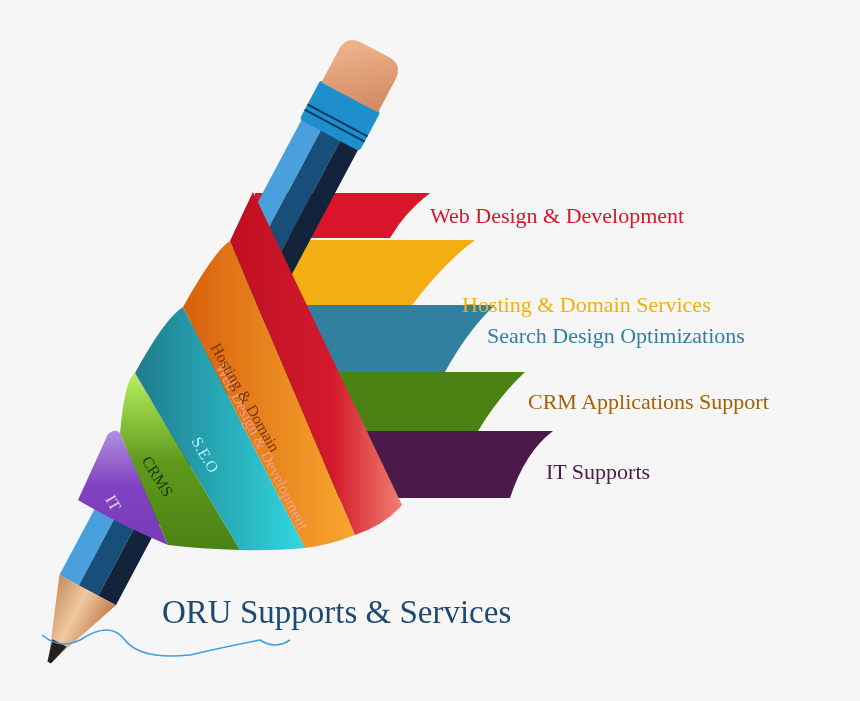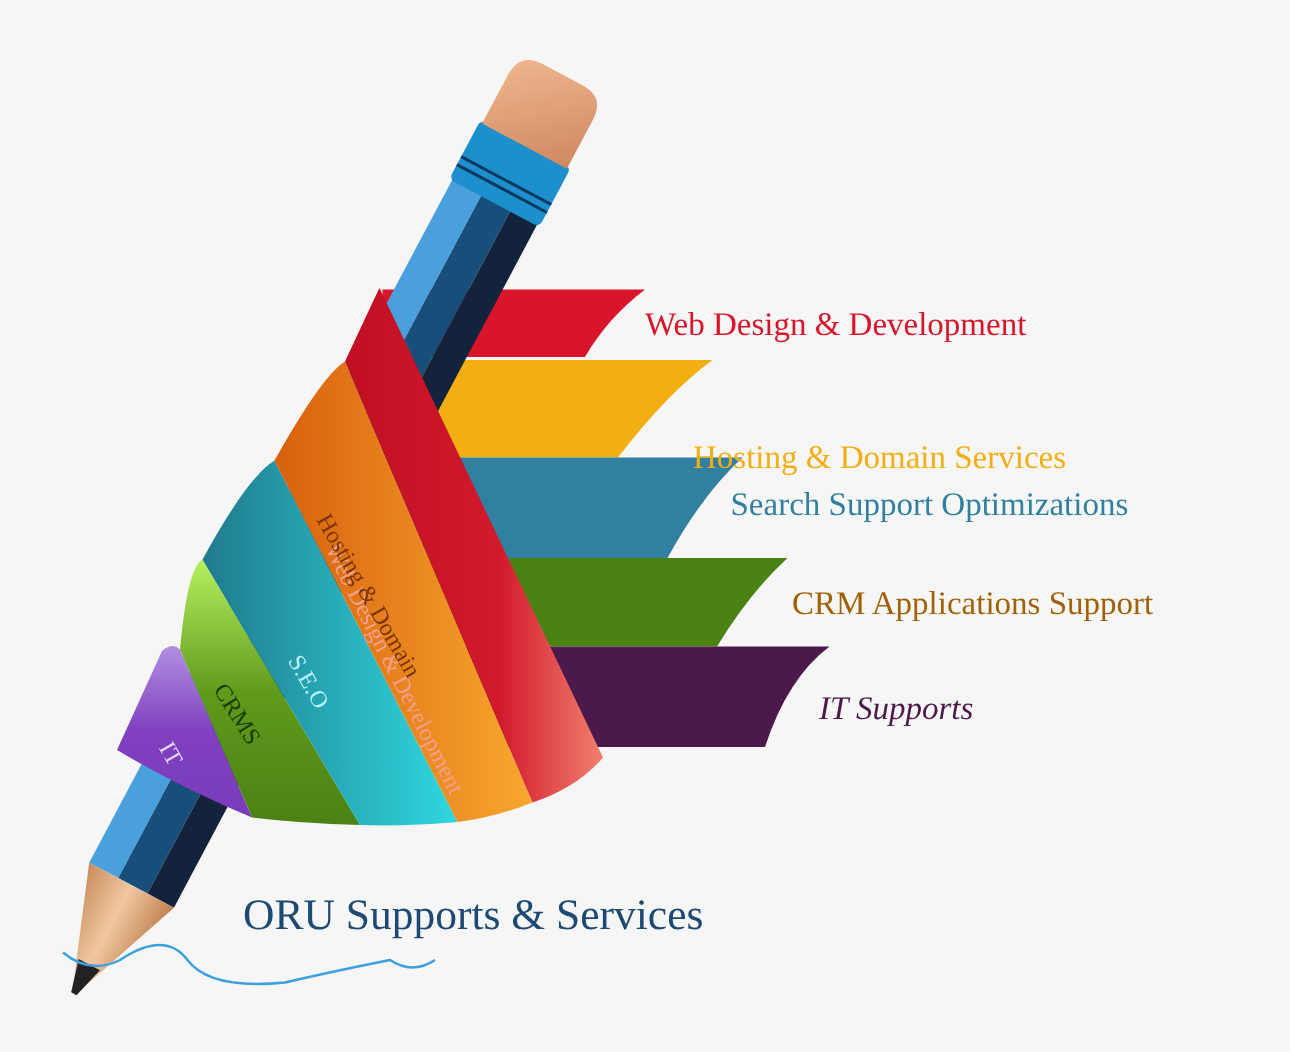--- a/index.html
+++ b/index.html
@@ -1,20 +1,20 @@
 <!DOCTYPE html>
 <html><head>
 <meta charset="utf-8">
 <style>
   html,body{margin:0;padding:0;}
   body{width:860px;height:701px;background:#f6f6f6;position:relative;overflow:hidden;font-family:"DejaVu Serif","Liberation Serif",serif;}
   svg{position:absolute;left:0;top:0;}
   .label{position:absolute;font-family:"Liberation Serif","DejaVu Serif",serif;white-space:nowrap;}
   .svc{font-size:22px;}
-  .title{font-size:29px;color:#1c4a73;left:162px;top:594px;}
+  .title{font-size:33px;color:#1c4a73;left:162px;top:594px;}
 </style>
 </head>
 <body>
 
 <svg width="860" height="701" viewBox="0 0 860 701">
   <defs>
     <linearGradient id="gRed" x1="0" y1="0" x2="1" y2="0">
       <stop offset="0" stop-color="#c00f22"></stop>
         <stop offset="0.6" stop-color="#d21a2c"></stop>
         <stop offset="1" stop-color="#f08070"></stop>
@@ -82,17 +82,17 @@
 </svg>
 
 <div class="label" style="left:228px;top:360px;font-size:16px;color:#f4a090;transform:rotate(63deg);transform-origin:left top;">Web Design &amp; Development</div>
 <div class="label" style="left:222px;top:340px;font-size:16px;color:#7a3508;transform:rotate(60deg);transform-origin:left top;">Hosting &amp; Domain</div>
 <div class="label" style="left:203px;top:434px;font-size:16px;color:#b8f0f8;transform:rotate(60deg);transform-origin:left top;">S.E.O</div>
 <div class="label" style="left:153px;top:453px;font-size:16px;color:#1c3a08;transform:rotate(58deg);transform-origin:left top;">CRMS</div>
 <div class="label" style="left:117px;top:492px;font-size:16px;color:#e8d8ff;transform:rotate(60deg);transform-origin:left top;">IT</div>
 
 <div class="label svc" style="left:430px;top:203px;color:#d8152a;">Web Design &amp; Development</div>
 <div class="label svc" style="left:462px;top:260px;color:#f2ae12;margin-top:32px;">Hosting &amp; Domain Services</div>
-<div class="label svc" style="left:487px;top:323px;color:#31809f;">Search Support Optimizations</div>
+<div class="label svc" style="left:487px;top:323px;color:#31809f;">Search Design Optimizations</div>
 <div class="label svc" style="left:528px;top:389px;color:#a16207;">CRM Applications Support</div>
-<div class="label svc" style="left:546px;top:459px;color:#4b1a4a;font-style:italic;">IT Supports</div>
+<div class="label svc" style="left:546px;top:459px;color:#4b1a4a;">IT Supports</div>
 
 <div class="label title">ORU Supports &amp; Services</div>
 
 </body></html>

